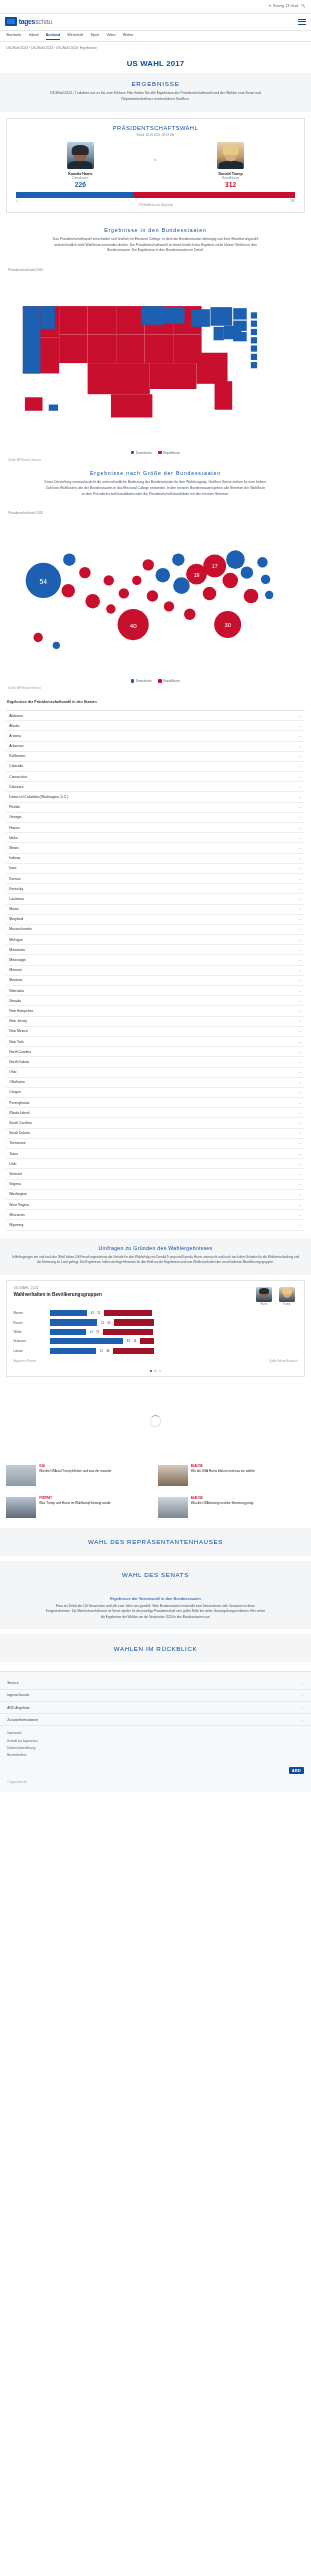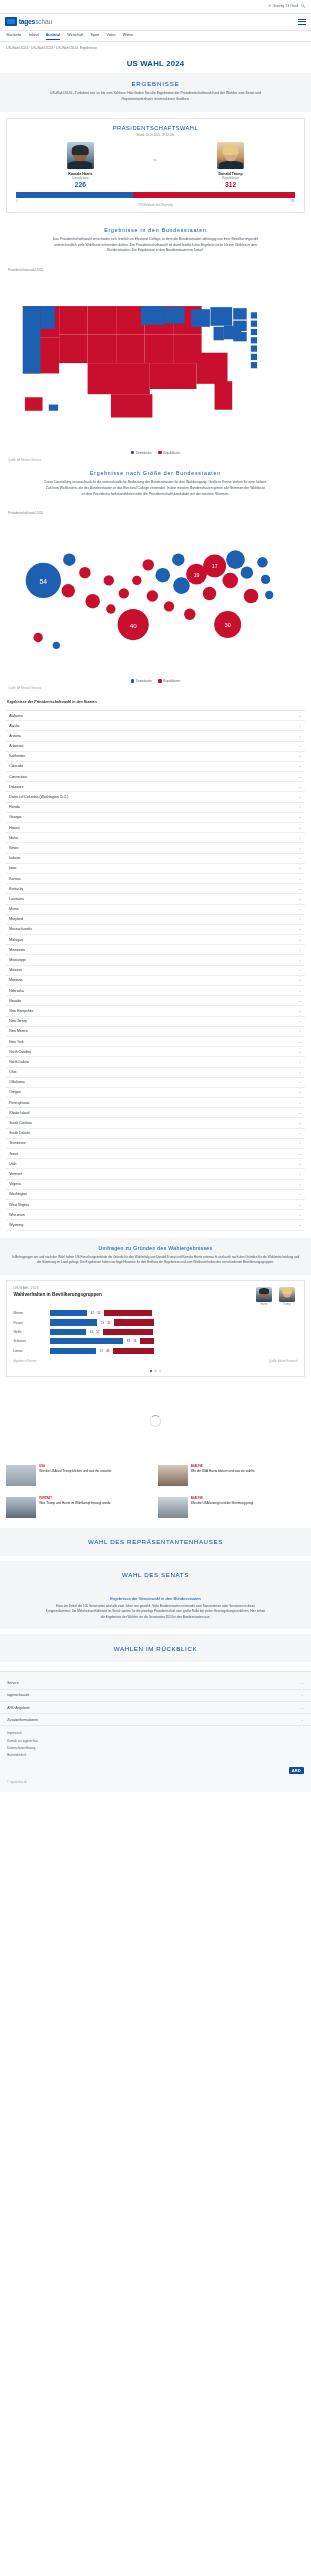--- a/index.html
+++ b/index.html
@@ -301,21 +301,21 @@
   <span class="nav-item">Inland</span>
   <span class="nav-item active">Ausland</span>
   <span class="nav-item">Wirtschaft</span>
   <span class="nav-item">Sport</span>
   <span class="nav-item">Video</span>
   <span class="nav-item">Wetter</span>
 </div>
 
 <div class="breadcrumb">US-Wahl 2024  ›  US-Wahl 2024  ›  US-Wahl 2024: Ergebnisse</div>
 
-<div class="hero-title">US WAHL 2024</div>
+<div class="hero-title">US WAHL 2017</div>
 
 <div class="section-band">
   <h2>ERGEBNISSE</h2>
   <p>US-Wahl 2024 - Turbulent war es bis zum Schluss: Hier finden Sie alle Ergebnisse der Präsidentschaftswahl und der Wahlen zum Senat und Repräsentantenhaus in interaktiven Grafiken.</p>
 </div>
 
 <div class="card">
   <div class="card-head">
     <h3>PRÄSIDENTSCHAFTSWAHL</h3>
     <div class="sub">Stand: 20.01.2025, 09:12 Uhr</div>

